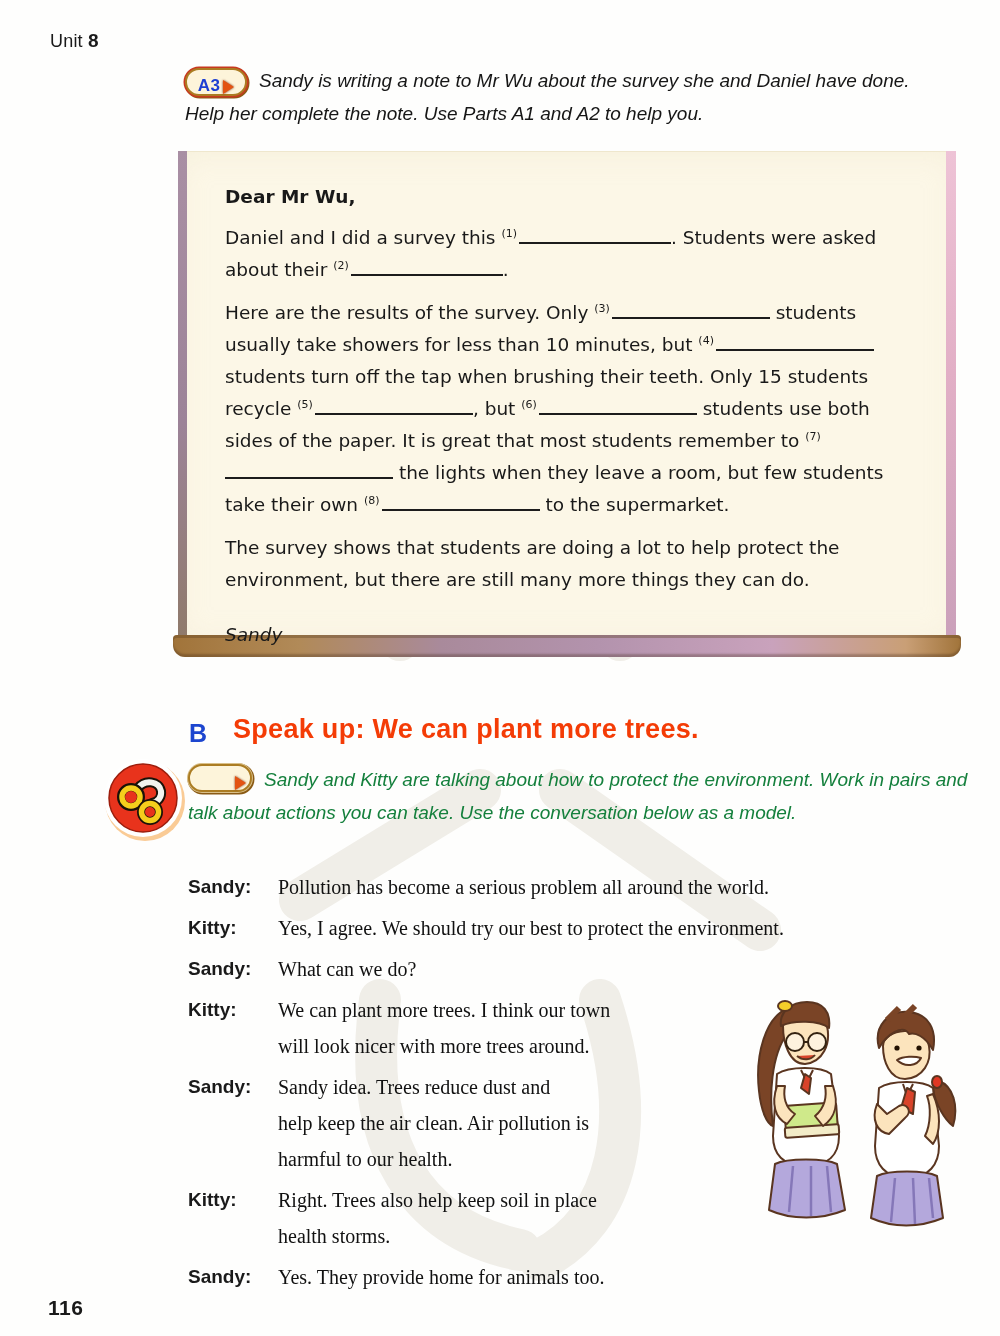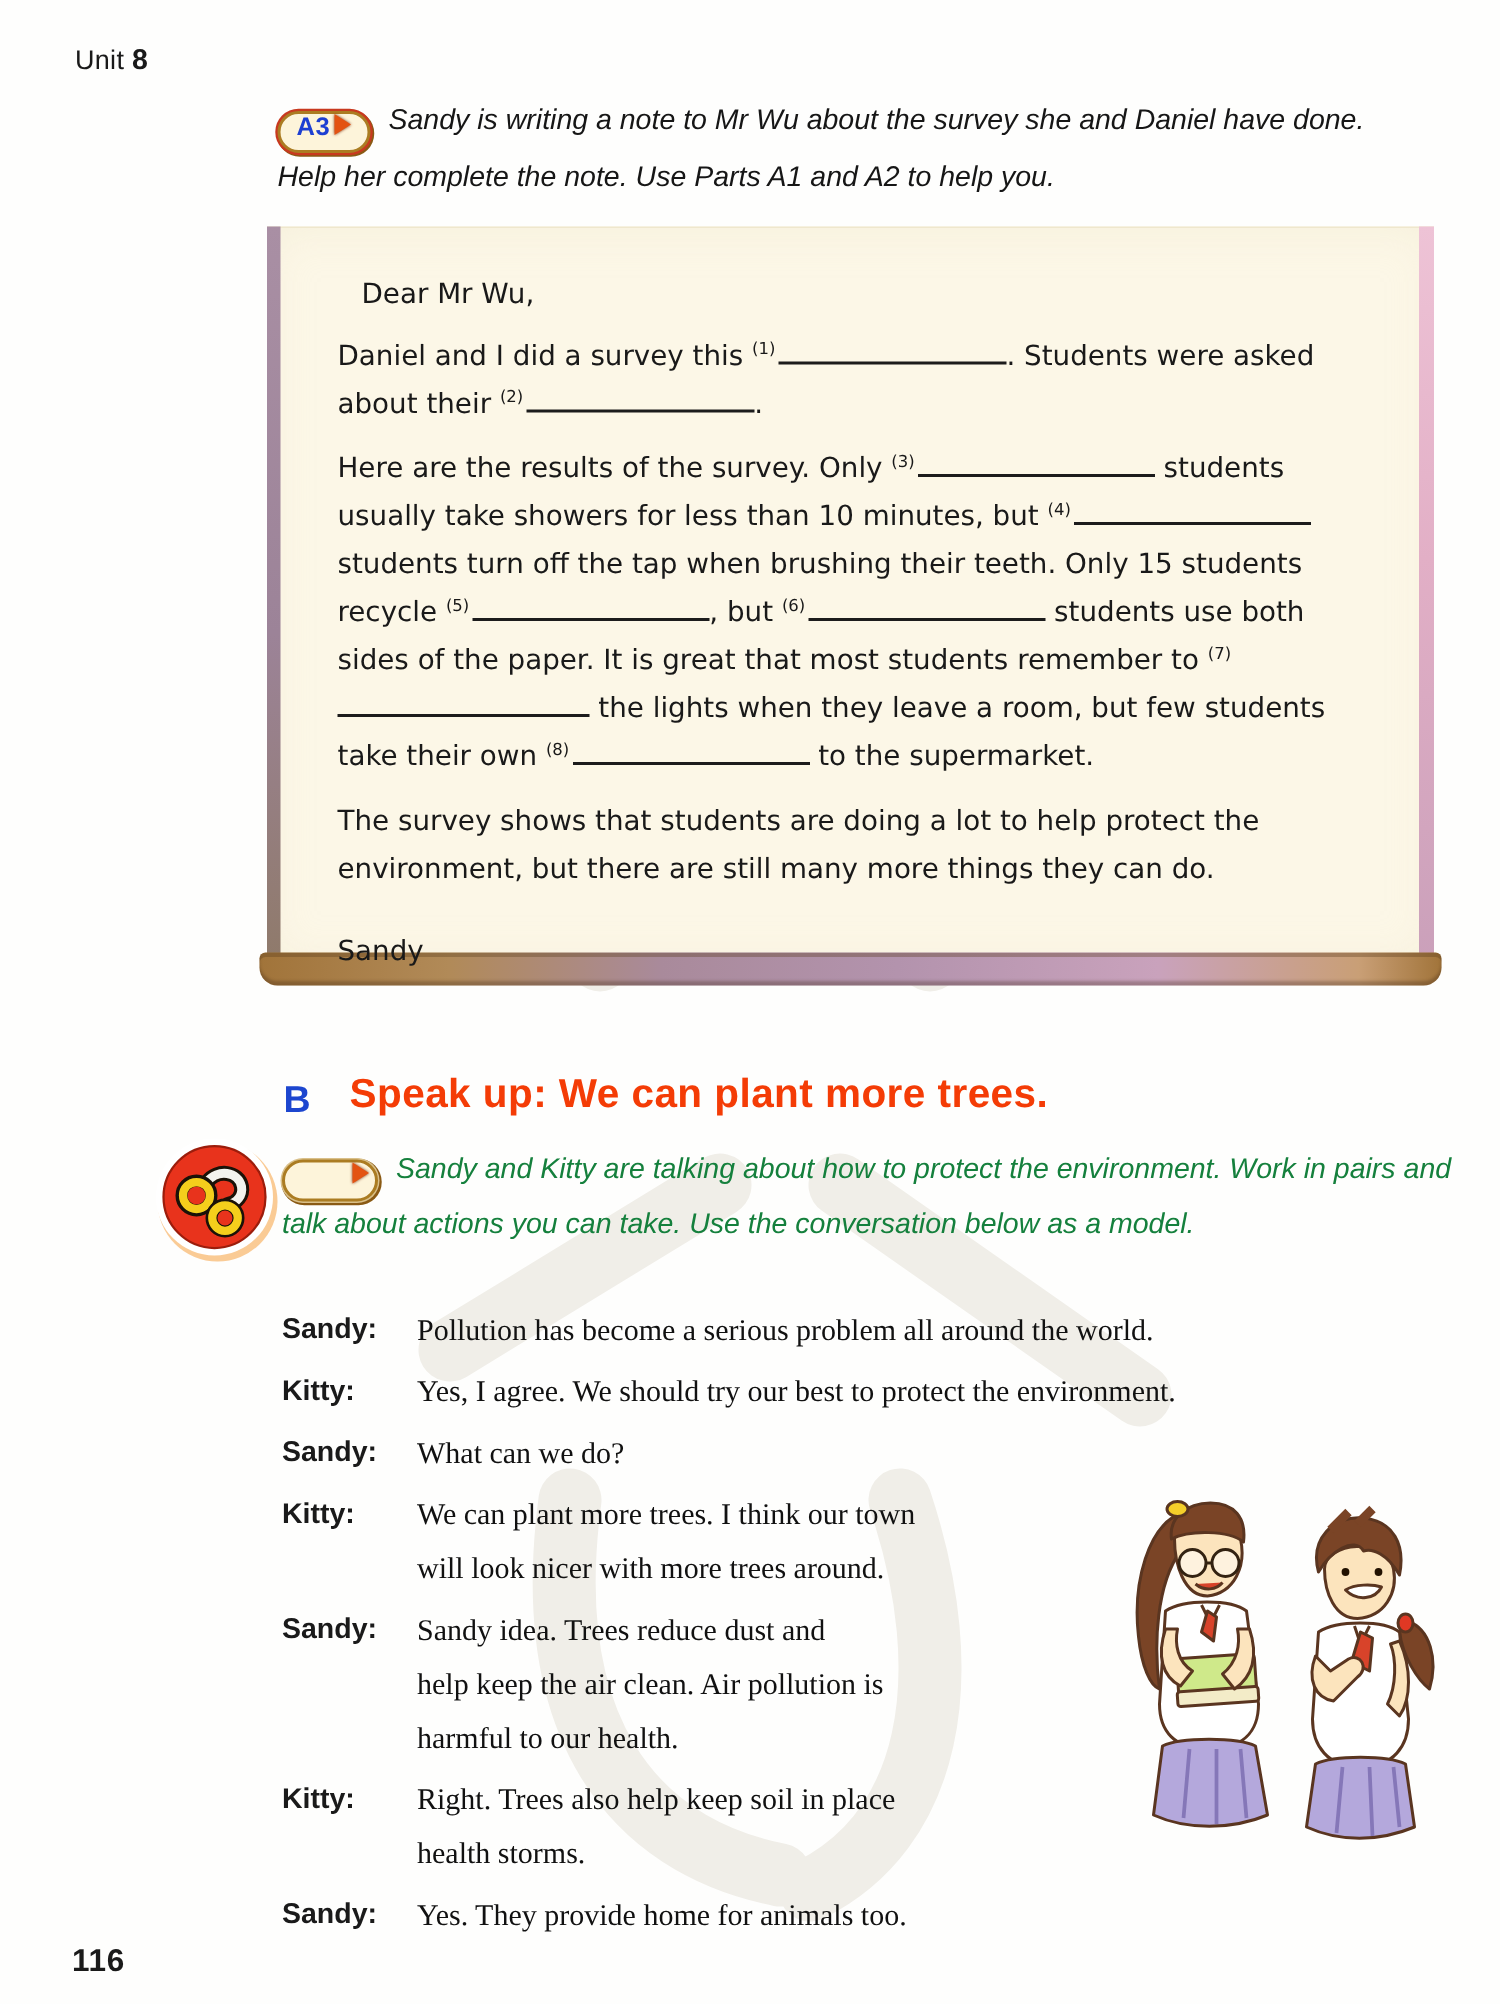--- a/index.html
+++ b/index.html
@@ -11,21 +11,21 @@
   .watermark{position:absolute;left:0;top:0;width:1000px;height:1336px;pointer-events:none;}
 
   
   .unit-header{position:absolute;left:50px;top:30px;font-size:18px;letter-spacing:.2px;}
   .unit-header b{font-size:19px;}
 
   
   .a3-block{position:absolute;left:185px;top:64px;width:748px;
     font-style:italic;font-size:19px;line-height:33px;color:#161616;}
   .badge-pill{
-    display:inline-flex;align-items:flex-start;justify-content:center;gap:3px;
+    display:inline-flex;align-items:flex-end;justify-content:center;gap:3px;
     vertical-align:-4px;margin-right:12px;
     width:58px;height:24px;border-radius:14px;
     background:#fdf4da;border:2px solid #ab7c22;
     box-shadow:0 0 0 1.5px #c8391f, 1px 1px 0 1.5px #8a5a14;
     font-style:normal;
   }
   .badge-pill .badge-label{
     font-weight:bold;font-size:17px;color:#1d3fd2;letter-spacing:.5px;line-height:1;
   }
   .tri-arrow{
@@ -49,25 +49,25 @@
     position:absolute;left:-5px;right:-5px;bottom:0;height:22px;
     border-radius:4px 4px 12px 12px;
     background:linear-gradient(90deg,#a1743a 0%,#b18a58 16%,#a98a9b 34%,#b393ad 54%,#c9a2bc 76%,#c99f76 93%,#a1743a 100%);
     box-shadow:inset 0 3px 0 rgba(90,60,30,.35), inset 0 -3px 2px rgba(60,35,20,.3);
   }
   .note-body{
     position:absolute;left:9px;right:10px;top:0;bottom:14px;
     padding:30px 34px 0 38px;
     font-family:"DejaVu Sans", sans-serif;font-size:18.5px;line-height:32px;color:#191919;
   }
-  .note-greeting{margin:0 0 9px 16px;}
+  .note-greeting{margin:0 0 9px 0;font-weight:bold;}
   .note-par{margin:0 0 11px 0;}
   .note-par sup.blank-num{font-size:11px;line-height:0;margin-right:2px;}
   .blank{display:inline-block;height:14px;border-bottom:2px solid #1c1c1c;vertical-align:baseline;}
-  .note-signature{margin-top:23px;}
+  .note-signature{margin-top:23px;font-style:italic;}
 
   
   .speakup-icon{position:absolute;left:101px;top:755px;width:86px;height:88px;}
   .b-letter{position:absolute;left:189px;top:719px;font-size:25px;font-weight:bold;color:#1d46cf;}
   .b-title{position:absolute;left:233px;top:714px;font-size:27px;font-weight:bold;color:#f43c06;letter-spacing:.3px;}
   .b-instruction{position:absolute;left:188px;top:764px;width:794px;
     font-style:italic;font-size:19px;line-height:32.5px;color:#15803d;}
 
   
   .dialogue{position:absolute;left:188px;top:869px;width:800px;}

